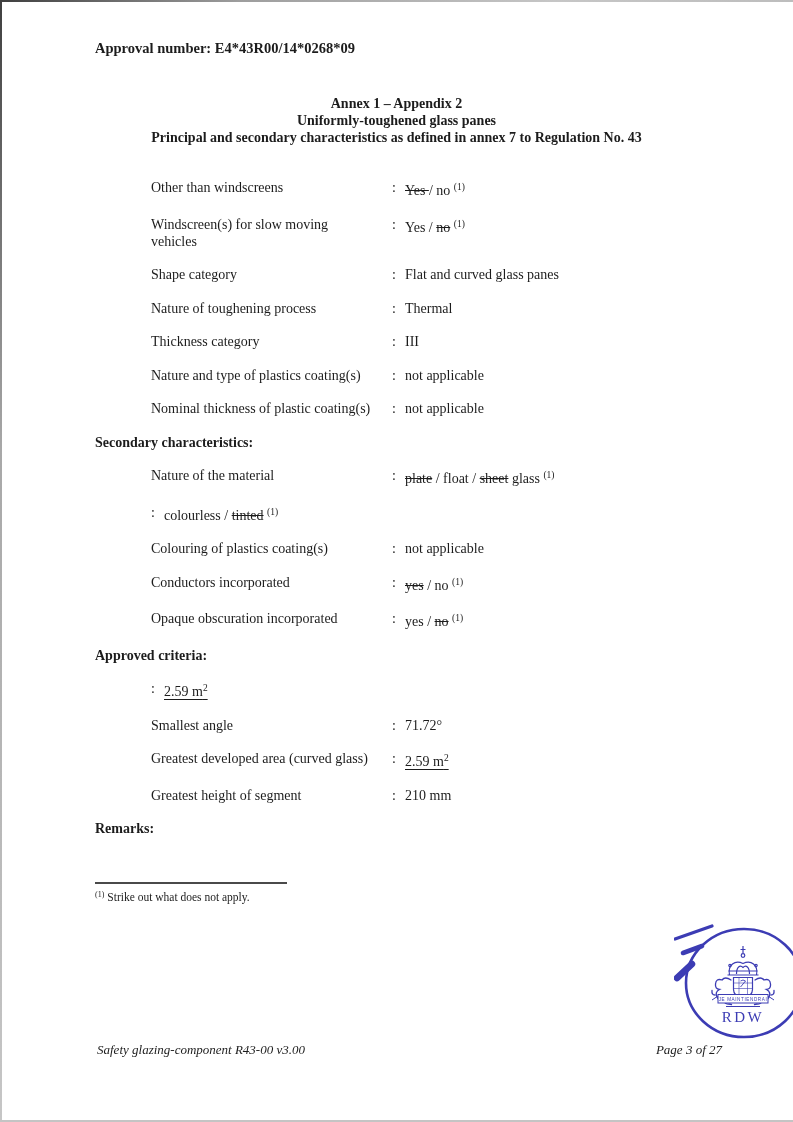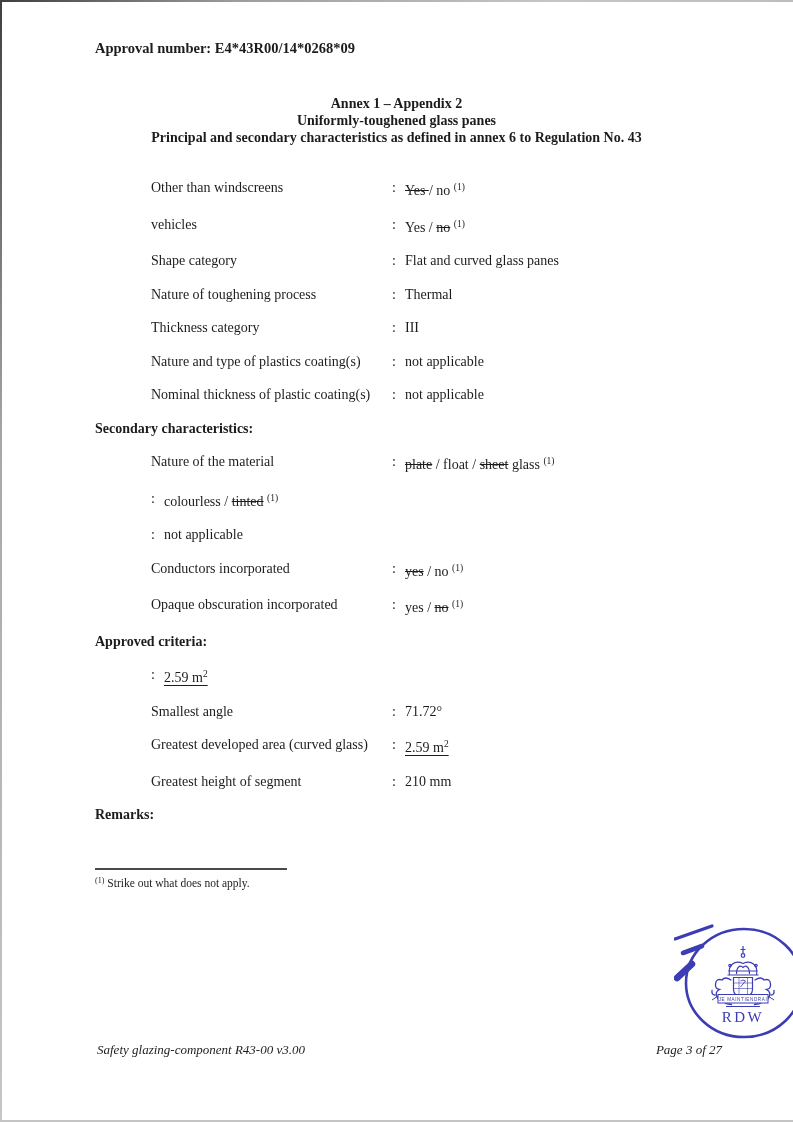--- a/index.html
+++ b/index.html
@@ -53,34 +53,35 @@
 <div class="page">
   <div class="edge-top"></div>
   <div class="edge-left"></div>
   <div class="edge-bottom"></div>
 
   <div class="approval">Approval number: E4*43R00/14*0268*09</div>
 
   <div class="title-block">
     <div>Annex 1 – Appendix 2</div>
     <div>Uniformly-toughened glass panes</div>
-    <div>Principal and secondary characteristics as defined in annex 6 to Regulation No. 43</div>
+    <div>Principal and secondary characteristics as defined in annex 7 to Regulation No. 43</div>
   </div>
 
   <div class="section">
     <div class="rows">
         <div class="row">
           <span class="row-label">
             <div>Other than windscreens</div>
           </span>
           <span class="row-colon">:</span>
           <span class="row-value"><span class="strike ">Yes </span><span>/ no </span><span class="sup">(1)</span></span>
         </div>
         <div class="row">
           <span class="row-label">
+            <div>Windscreen(s) for slow moving</div>
             <div>vehicles</div>
           </span>
           <span class="row-colon">:</span>
           <span class="row-value"><span>Yes / </span><span class="strike ">no</span><span> </span><span class="sup">(1)</span></span>
         </div>
         <div class="row">
           <span class="row-label">
             <div>Shape category</div>
           </span>
           <span class="row-colon">:</span>
@@ -125,20 +126,23 @@
             <div>Nature of the material</div>
           </span>
           <span class="row-colon">:</span>
           <span class="row-value"><span class="strike ">plate</span><span> / float / </span><span class="strike ">sheet</span><span> glass </span><span class="sup">(1)</span></span>
         </div>
         <div class="row">
           <span class="row-colon">:</span>
           <span class="row-value"><span>colourless / </span><span class="strike ">tinted</span><span> </span><span class="sup">(1)</span></span>
         </div>
         <div class="row">
+          <span class="row-label">
+            <div>Colouring of plastics coating(s)</div>
+          </span>
           <span class="row-colon">:</span>
           <span class="row-value"><span>not applicable</span></span>
         </div>
         <div class="row">
           <span class="row-label">
             <div>Conductors incorporated</div>
           </span>
           <span class="row-colon">:</span>
           <span class="row-value"><span class="strike ">yes</span><span> / no </span><span class="sup">(1)</span></span>
         </div>

